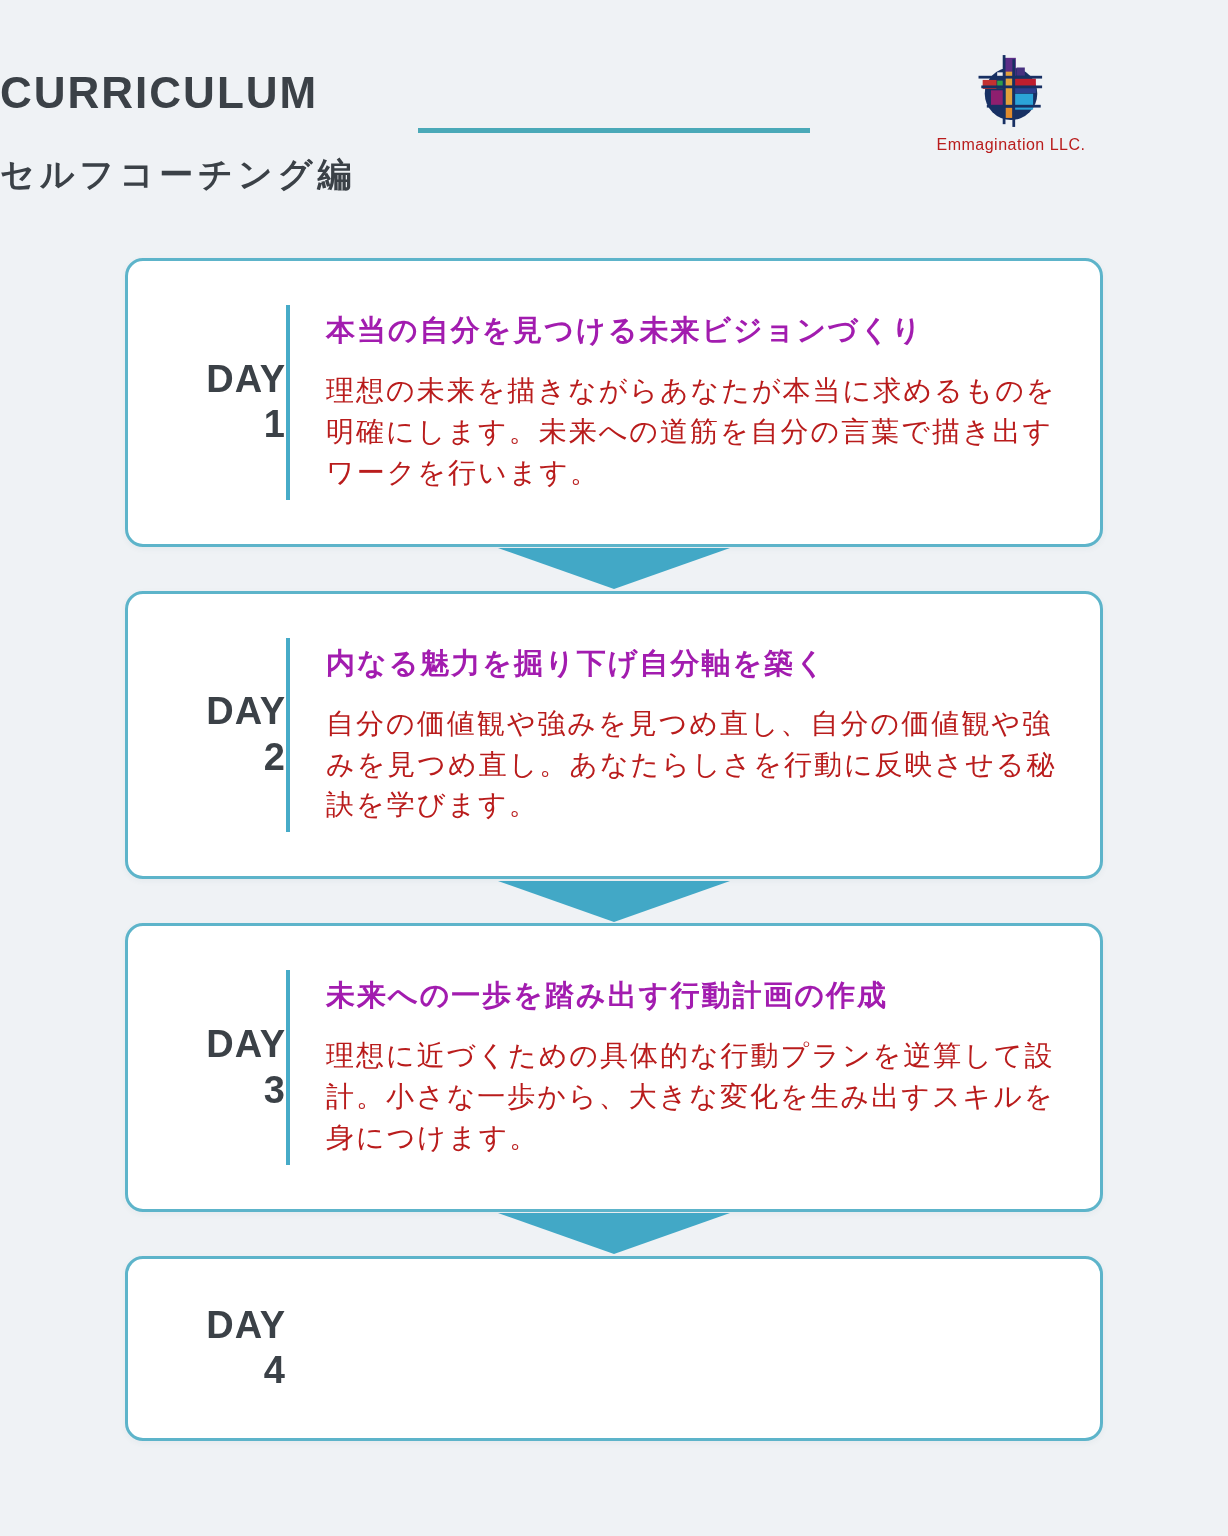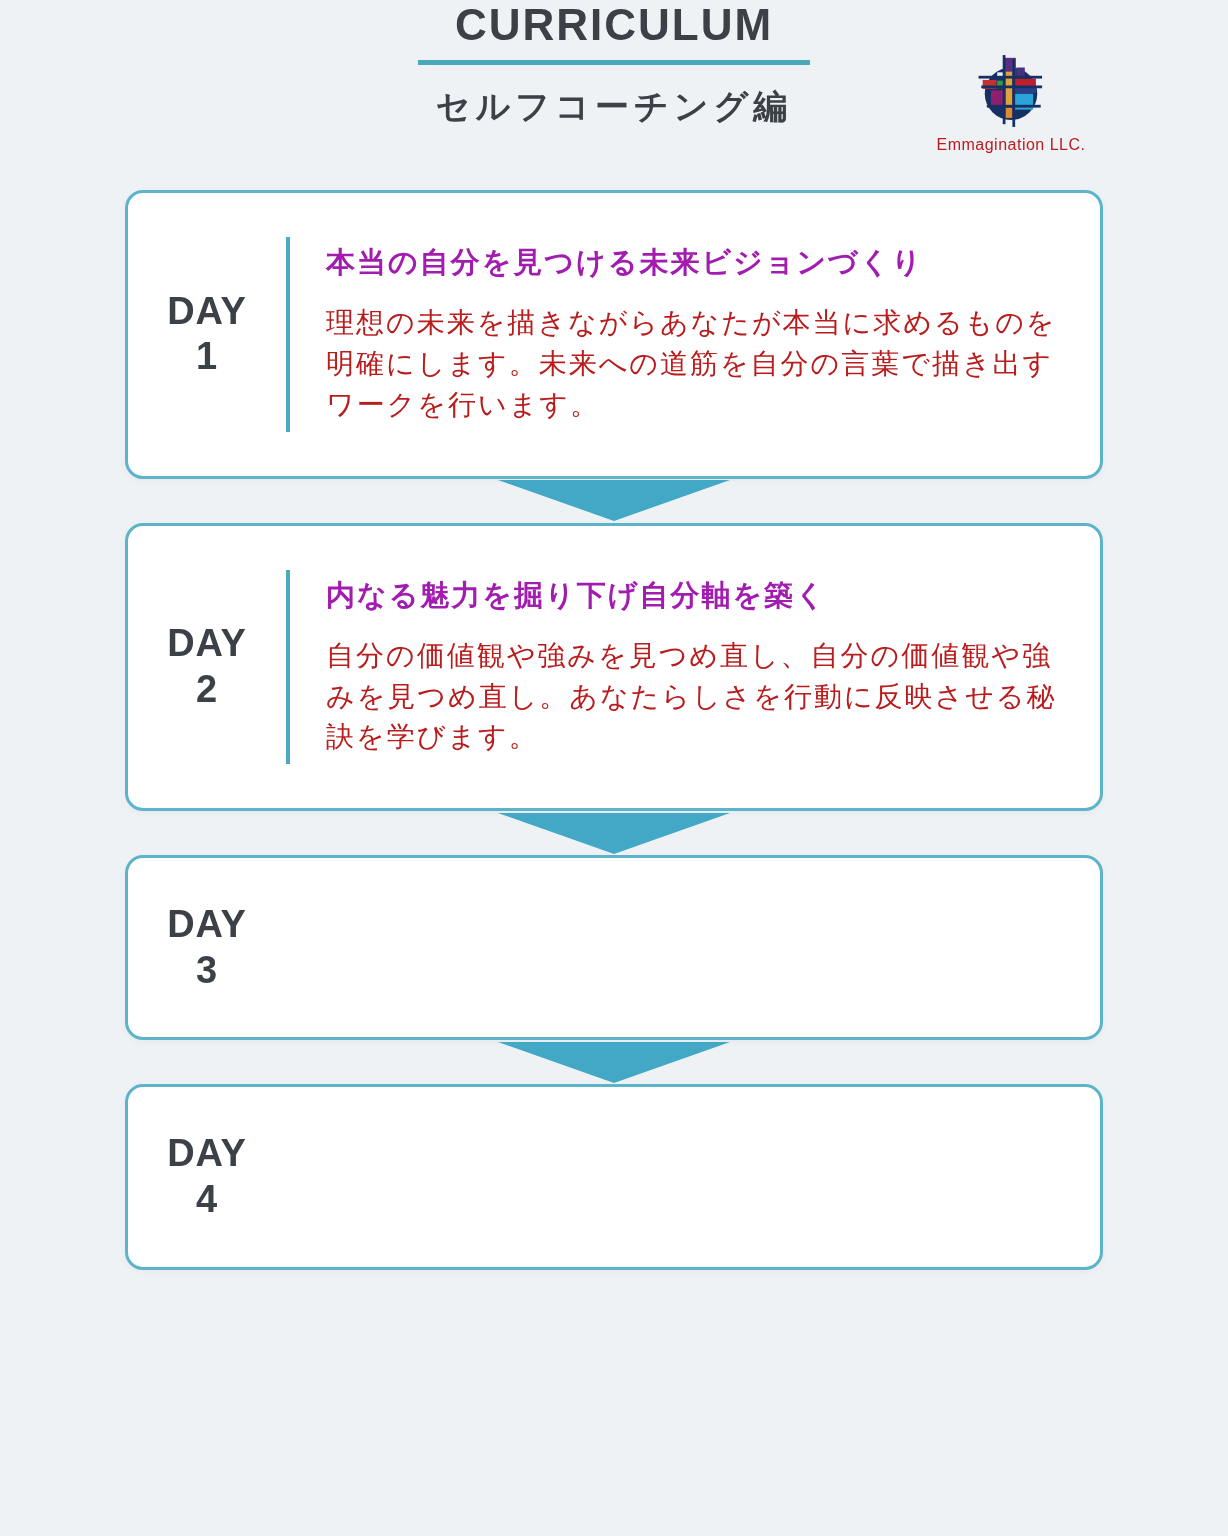--- a/index.html
+++ b/index.html
@@ -9,21 +9,21 @@
   .page {
     position: relative;
     width: 1228px;
     height: 1536px;
     margin: 0 auto;
     background: #eff2f5;
     overflow: hidden;
   }
 
   
-  .header { text-align: center; }
+  .header { padding-top: 68px; }
 
   .page-title {
     font-size: 44px;
     font-weight: bold;
     color: #3b4147;
     letter-spacing: 2px;
   }
 
   .title-underline {
     width: 392px;
@@ -66,21 +66,21 @@
     background: #ffffff;
     border: 3px solid #5db4ca;
     border-radius: 18px;
     padding: 44px 38px 44px 0;
     box-shadow: 0 2px 6px rgba(40, 80, 100, 0.05);
   }
 
   .day-label {
     flex: none;
     width: 158px;
-    text-align: center;
+    text-align: right;
     font-size: 38px;
     font-weight: bold;
     color: #3b4147;
     line-height: 1.2;
     letter-spacing: 1px;
   }
   .day-label .day-word { display: block; }
   .day-label .day-number { display: block; }
 
   .day-content {
@@ -185,20 +185,24 @@
 
     <div class="arrow-row">
       <div class="arrow-down-icon"></div>
     </div>
 
     <section class="day-card">
       <div class="day-label">
         <span class="day-word">DAY</span>
         <span class="day-number">3</span>
       </div>
+      <div class="day-content">
+        <h3 class="day-title">未来への一歩を踏み出す行動計画の作成</h3>
+        <p class="day-desc">理想に近づくための具体的な行動プランを逆算して設計。小さな一歩から、大きな変化を生み出すスキルを身につけます。</p>
+      </div>
     </section>
 
     <div class="arrow-row">
       <div class="arrow-down-icon"></div>
     </div>
 
     <section class="day-card">
       <div class="day-label">
         <span class="day-word">DAY</span>
         <span class="day-number">4</span>

